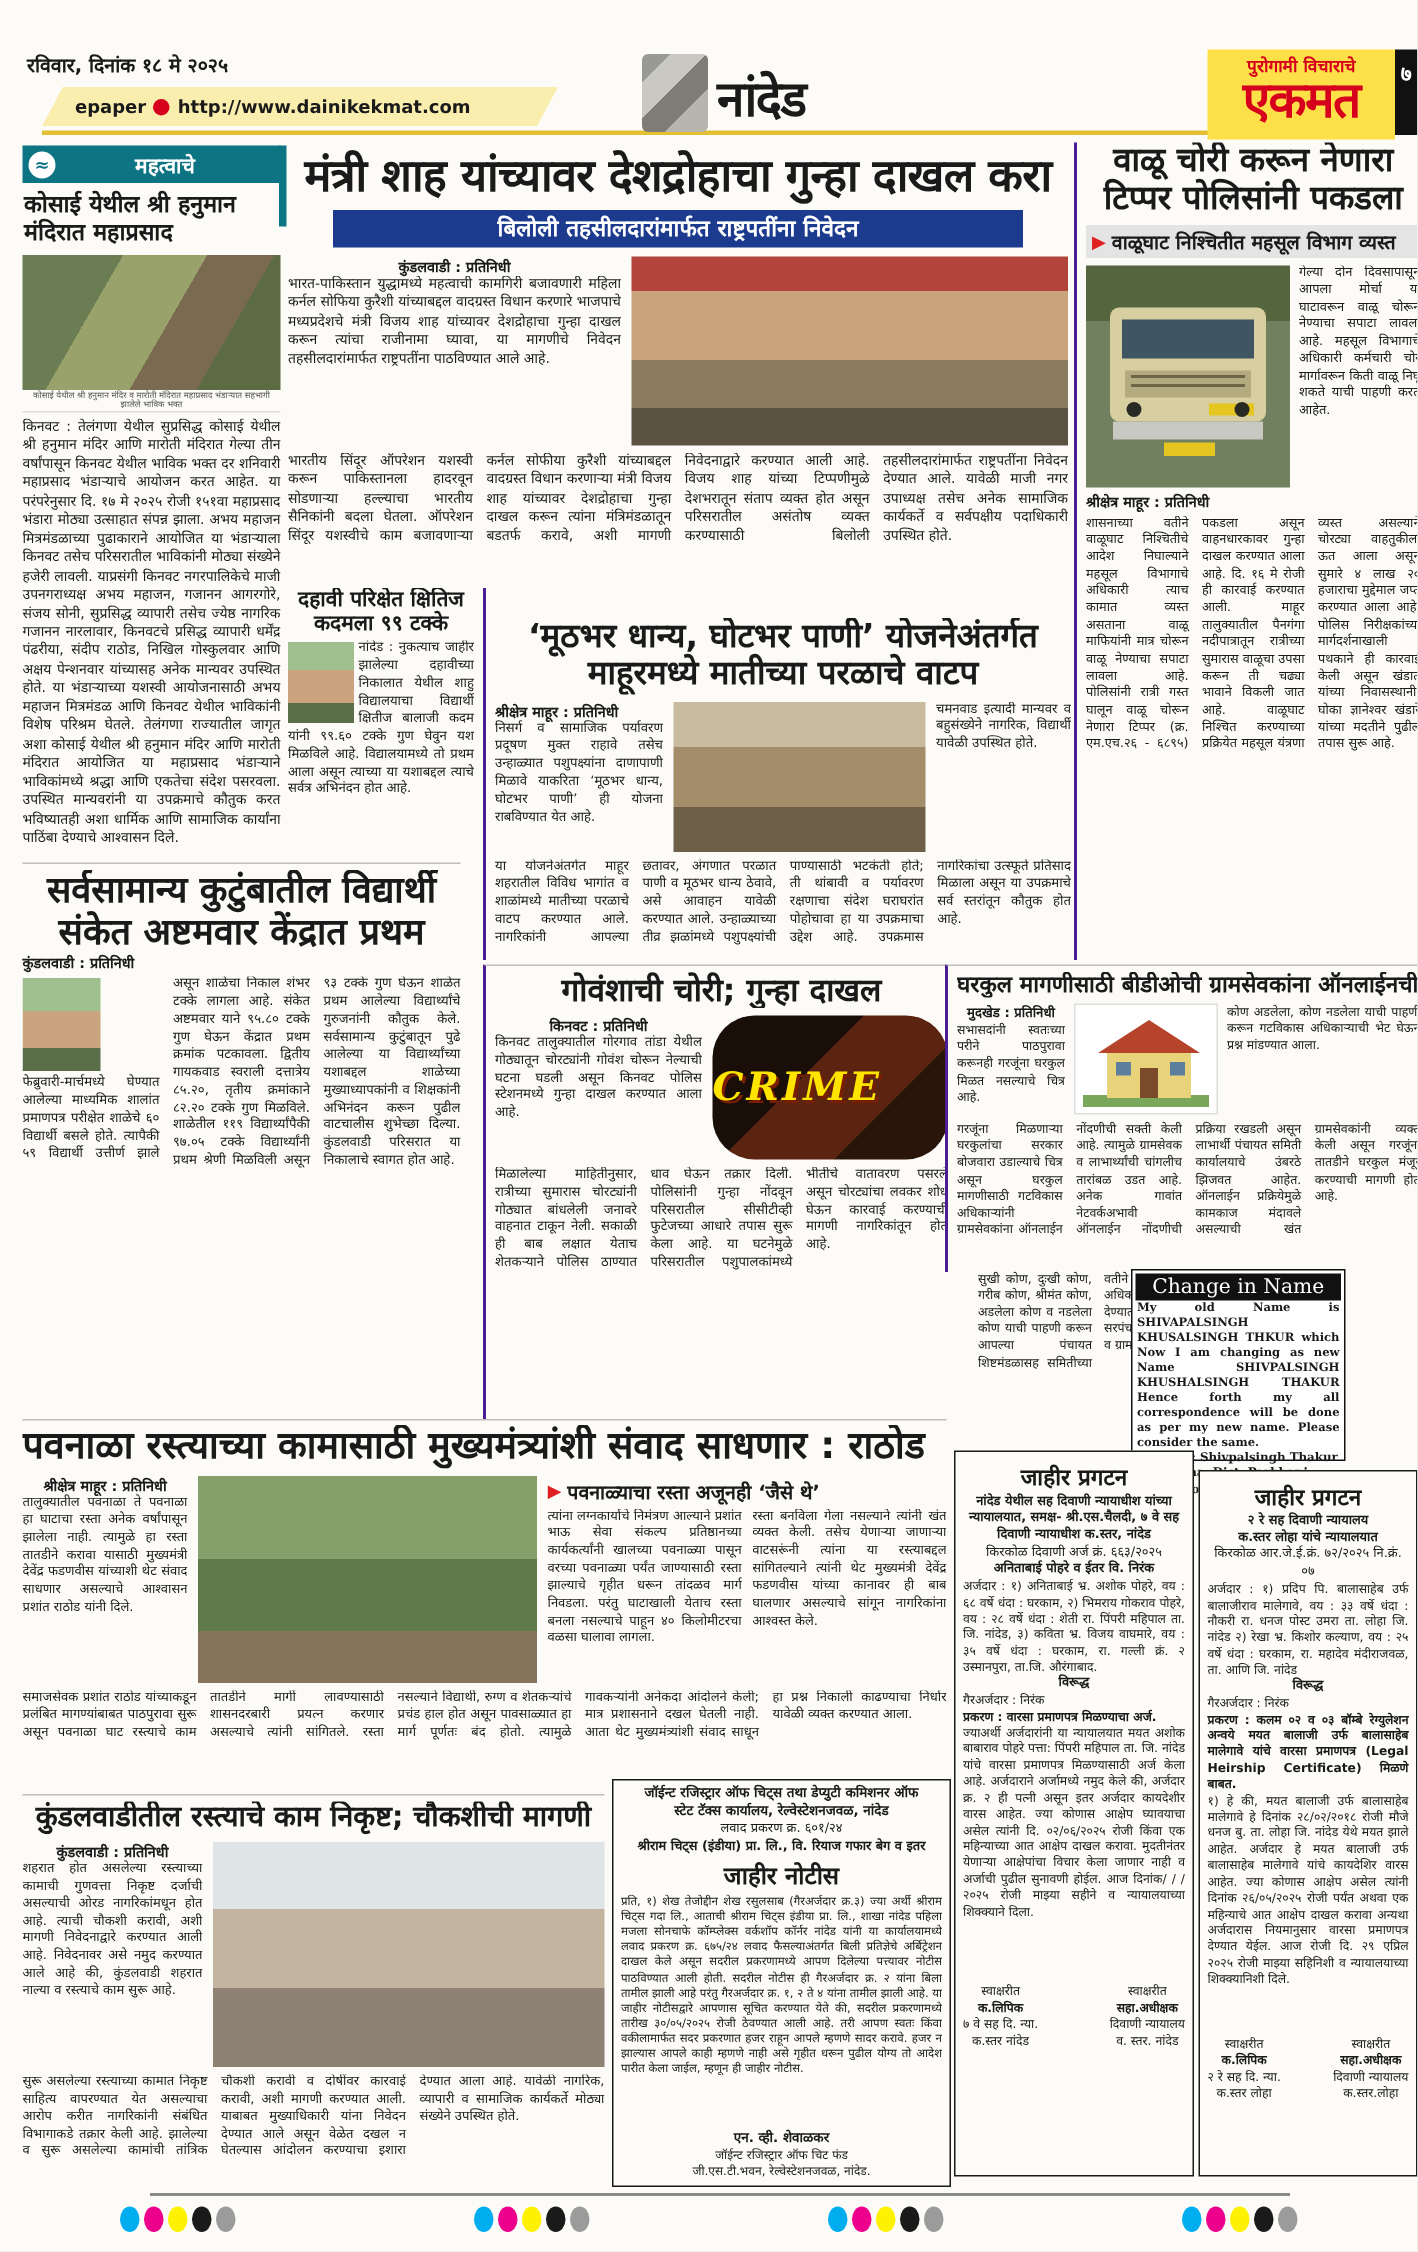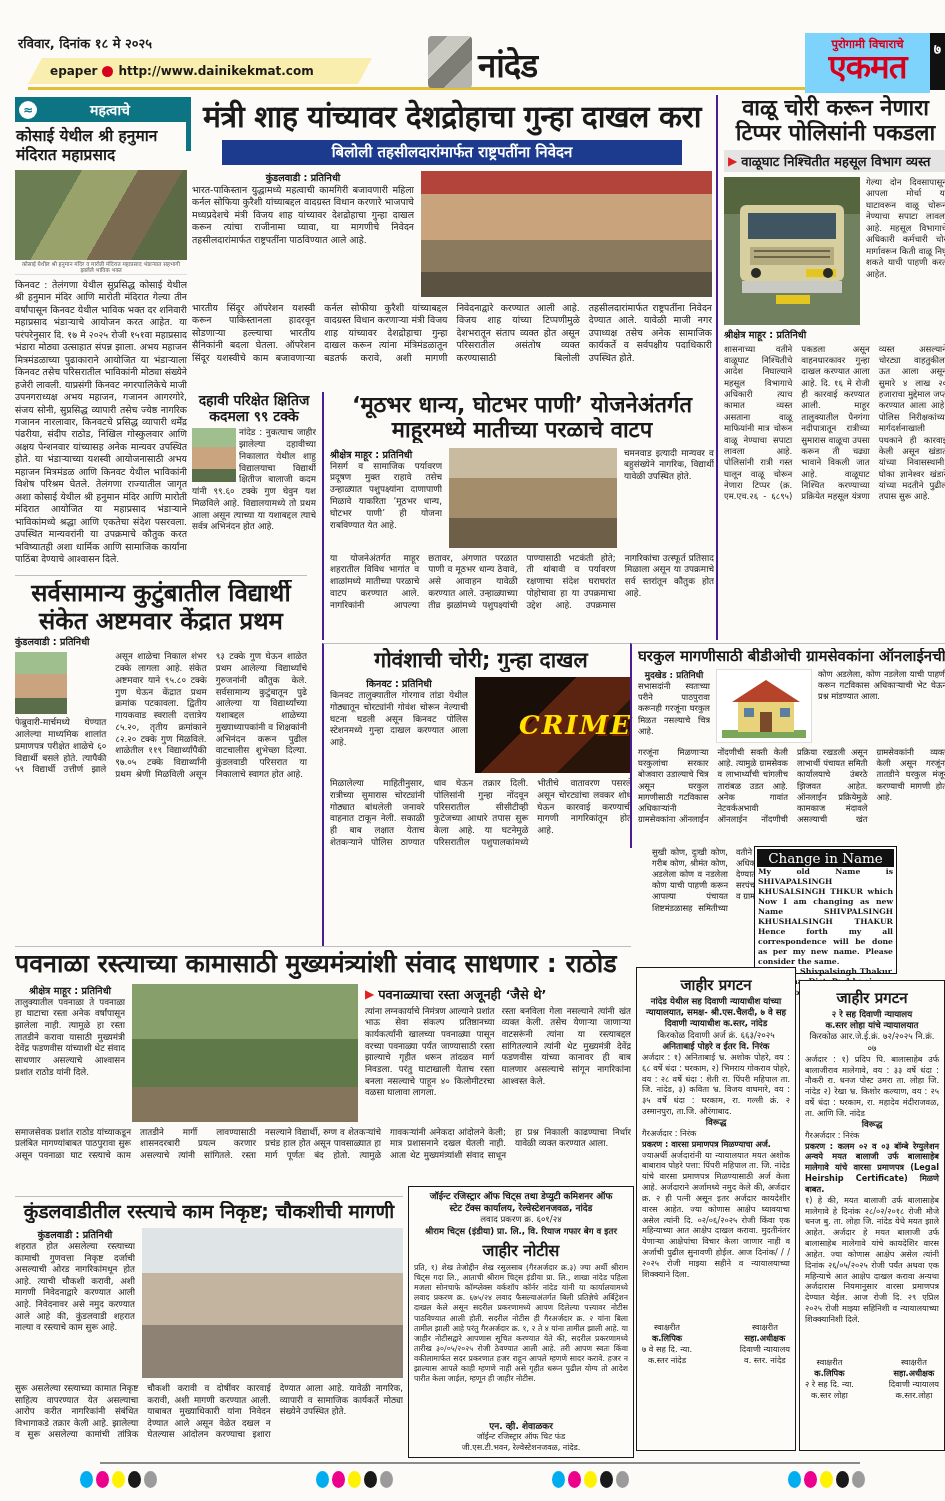--- a/index.html
+++ b/index.html
@@ -11,21 +11,21 @@
   .ctr{text-align:center;}
   .ovh{overflow:hidden;}
   
   .date{font-size:13px;font-weight:bold;}
   .ribbon{background:#f9eeae;clip-path:polygon(14px 0,100% 0,calc(100% - 14px) 100%,0 100%);
           display:flex;align-items:center;gap:5px;padding:0 22px;font-size:12px;font-weight:bold;}
   .epicon{display:inline-block;width:11px;height:11px;border-radius:50%;background:#d6001c;}
   .goldline{background:#e3bf34;}
   .logoart{background:linear-gradient(135deg,#9a9a94 0 20%,#c9c9c2 20% 45%,#7d7d76 45% 70%,#b5b5ae 70%);border-radius:4px;}
   .edition{font-size:33px;font-weight:bold;letter-spacing:-1px;}
-  .brandbox{background:#7dd3fc;text-align:center;padding-top:3px;}
+  .brandbox{background:#fde047;text-align:center;padding-top:3px;}
   .brandkick{color:#d6001c;font-size:11.5px;font-weight:bold;}
   .brand{color:#d6001c;font-size:33px;font-weight:bold;line-height:.95;letter-spacing:-1px;}
   .pagestrip{background:#111;color:#fff;text-align:center;font-size:14px;font-weight:bold;padding-top:6px;}
   
   .tealbar{background:#0d7483;color:#fff;display:flex;align-items:center;height:25px;padding:0 4px;}
   .badge{width:18px;height:18px;border-radius:50%;background:#fff;color:#0d7483;font-weight:bold;
          font-size:12px;line-height:18px;text-align:center;}
   .tealbar .lbl{flex:1;text-align:center;font-size:14px;font-weight:bold;}
   .sb-head{font-size:15.5px;font-weight:bold;line-height:1.25;padding:5px 1px 4px;}
   .ph{background:linear-gradient(120deg,#6b7d52 0 30%,#9aa26b 30% 55%,#7a6a4f 55% 75%,#5d6b45 75%);}
@@ -61,21 +61,21 @@
             font-size:13.5px;padding:1px 0;}
   .cn-body{font-family:"DejaVu Serif","Liberation Serif",serif;font-size:7.7px;font-weight:bold;
            text-align:justify;line-height:1.3;padding:0 1px 0;}
   .cn-line{font-family:"DejaVu Serif","Liberation Serif",serif;font-size:7.9px;font-weight:bold;text-align:center;line-height:1.3;}
   
   .ph-people{background:linear-gradient(180deg,#b3443b 0 18%,#c9a37c 18% 55%,#8c7a5e 55% 80%,#5c5242 80%);}
   .ph-truck{background:linear-gradient(180deg,#55663f 0 25%,#71805e 25%);}
   .ph-group{background:linear-gradient(180deg,#c9bba0 0 30%,#a38d6b 30% 70%,#6e5f49 70%);}
   .ph-portrait{background:linear-gradient(180deg,#9fbf8e 0 35%,#caa47e 35% 75%,#5a6e4a 75%);}
   .ph-crime{background:linear-gradient(135deg,#1a0e08 0 40%,#5a2410 40% 70%,#2a150a 70%);
-            display:flex;align-items:center;justify-content:flex-end;}
+            display:flex;align-items:center;justify-content:flex-start;border-radius:28px;}
   .crimetxt{color:#ffe400;font-family:"DejaVu Serif","Liberation Serif",serif;font-weight:bold;
             font-size:26px;font-style:italic;text-shadow:2px 2px 0 #7a1d00;letter-spacing:2px;}
   .ph-road{background:linear-gradient(180deg,#87a06b 0 40%,#5f7a48 40% 75%,#84755c 75%);}
   .ph-office{background:linear-gradient(180deg,#dfe4e6 0 30%,#c2b49e 30% 65%,#8d8273 65%);}
   
   .footline{background:#8a8a8a;}
   .dots{display:flex;justify-content:space-around;align-items:center;}
   .dotgrp{display:flex;gap:3px;}
   .dot{display:inline-block;width:13px;height:17px;border-radius:50%;}
 </style>
@@ -126,21 +126,21 @@
 
   <div class="abs" style="left:192px;top:392px;width:124px;height:178px;">
     <div class="h2l ctr ovh" style="font-size:14px;">दहावी परिक्षेत क्षितिज कदमला ९९ टक्के</div>
     <div class="jt ovh" style="font-size:8.8px;height:136px;margin-top:3px;">
       <span class="ph-portrait" style="float:left;width:44px;height:54px;margin:1px 3px 1px 0;"></span>
       <span>नांदेड : नुकत्याच जाहीर झालेल्या दहावीच्या निकालात येथील शाहु विद्यालयाचा विद्यार्थी क्षितीज बालाजी कदम यांनी ९९.६० टक्के गुण घेवुन यश मिळविले आहे. विद्यालयामध्ये तो प्रथम आला असून त्याच्या या यशाबद्दल त्याचे सर्वत्र अभिनंदन होत आहे.</span>
     </div>
   </div>
 
   <div class="abs vl" style="left:322px;top:392px;width:384px;height:248px;padding-left:6px;">
-    <div class="h2l ctr ovh" style="font-size:22px;">‘मूठभर धान्य, घोटभर पाणी’ योजनेअंतर्गत माहूरमध्ये मातीच्या परळाचे वाटप</div>
+    <div class="h2l ctr ovh" style="font-size:22px;margin-top:20px;">‘मूठभर धान्य, घोटभर पाणी’ योजनेअंतर्गत माहूरमध्ये मातीच्या परळाचे वाटप</div>
     <div style="display:flex;gap:7px;height:100px;margin-top:5px;">
       <div style="width:112px;" class="ovh">
         <div class="byline">श्रीक्षेत्र माहूर : प्रतिनिधी</div>
         <div class="jt" style="font-size:8.8px;">निसर्ग व सामाजिक पर्यावरण प्रदूषण मुक्त राहावे तसेच उन्हाळ्यात पशुपक्ष्यांना दाणापाणी मिळावे याकरिता ‘मूठभर धान्य, घोटभर पाणी’ ही योजना राबविण्यात येत आहे.</div>
       </div>
       <div class="ph-group" style="width:168px;"></div>
       <div class="jt ovh" style="flex:1;font-size:8.8px;">चमनवाड इत्यादी मान्यवर व बहुसंख्येने नागरिक, विद्यार्थी यावेळी उपस्थित होते.</div>
     </div>
     <div class="cols4 jt ovh" style="font-size:8.8px;height:86px;margin-top:5px;">या योजनेअंतर्गत माहूर शहरातील विविध भागांत व शाळांमध्ये मातीच्या परळाचे वाटप करण्यात आले. नागरिकांनी आपल्या छतावर, अंगणात परळात पाणी व मूठभर धान्य ठेवावे, असे आवाहन यावेळी करण्यात आले. उन्हाळ्याच्या तीव्र झळांमध्ये पशुपक्ष्यांची पाण्यासाठी भटकंती होते; ती थांबावी व पर्यावरण रक्षणाचा संदेश घराघरांत पोहोचावा हा या उपक्रमाचा उद्देश आहे. उपक्रमास नागरिकांचा उत्स्फूर्त प्रतिसाद मिळाला असून या उपक्रमाचे सर्व स्तरांतून कौतुक होत आहे.</div>
   </div>

